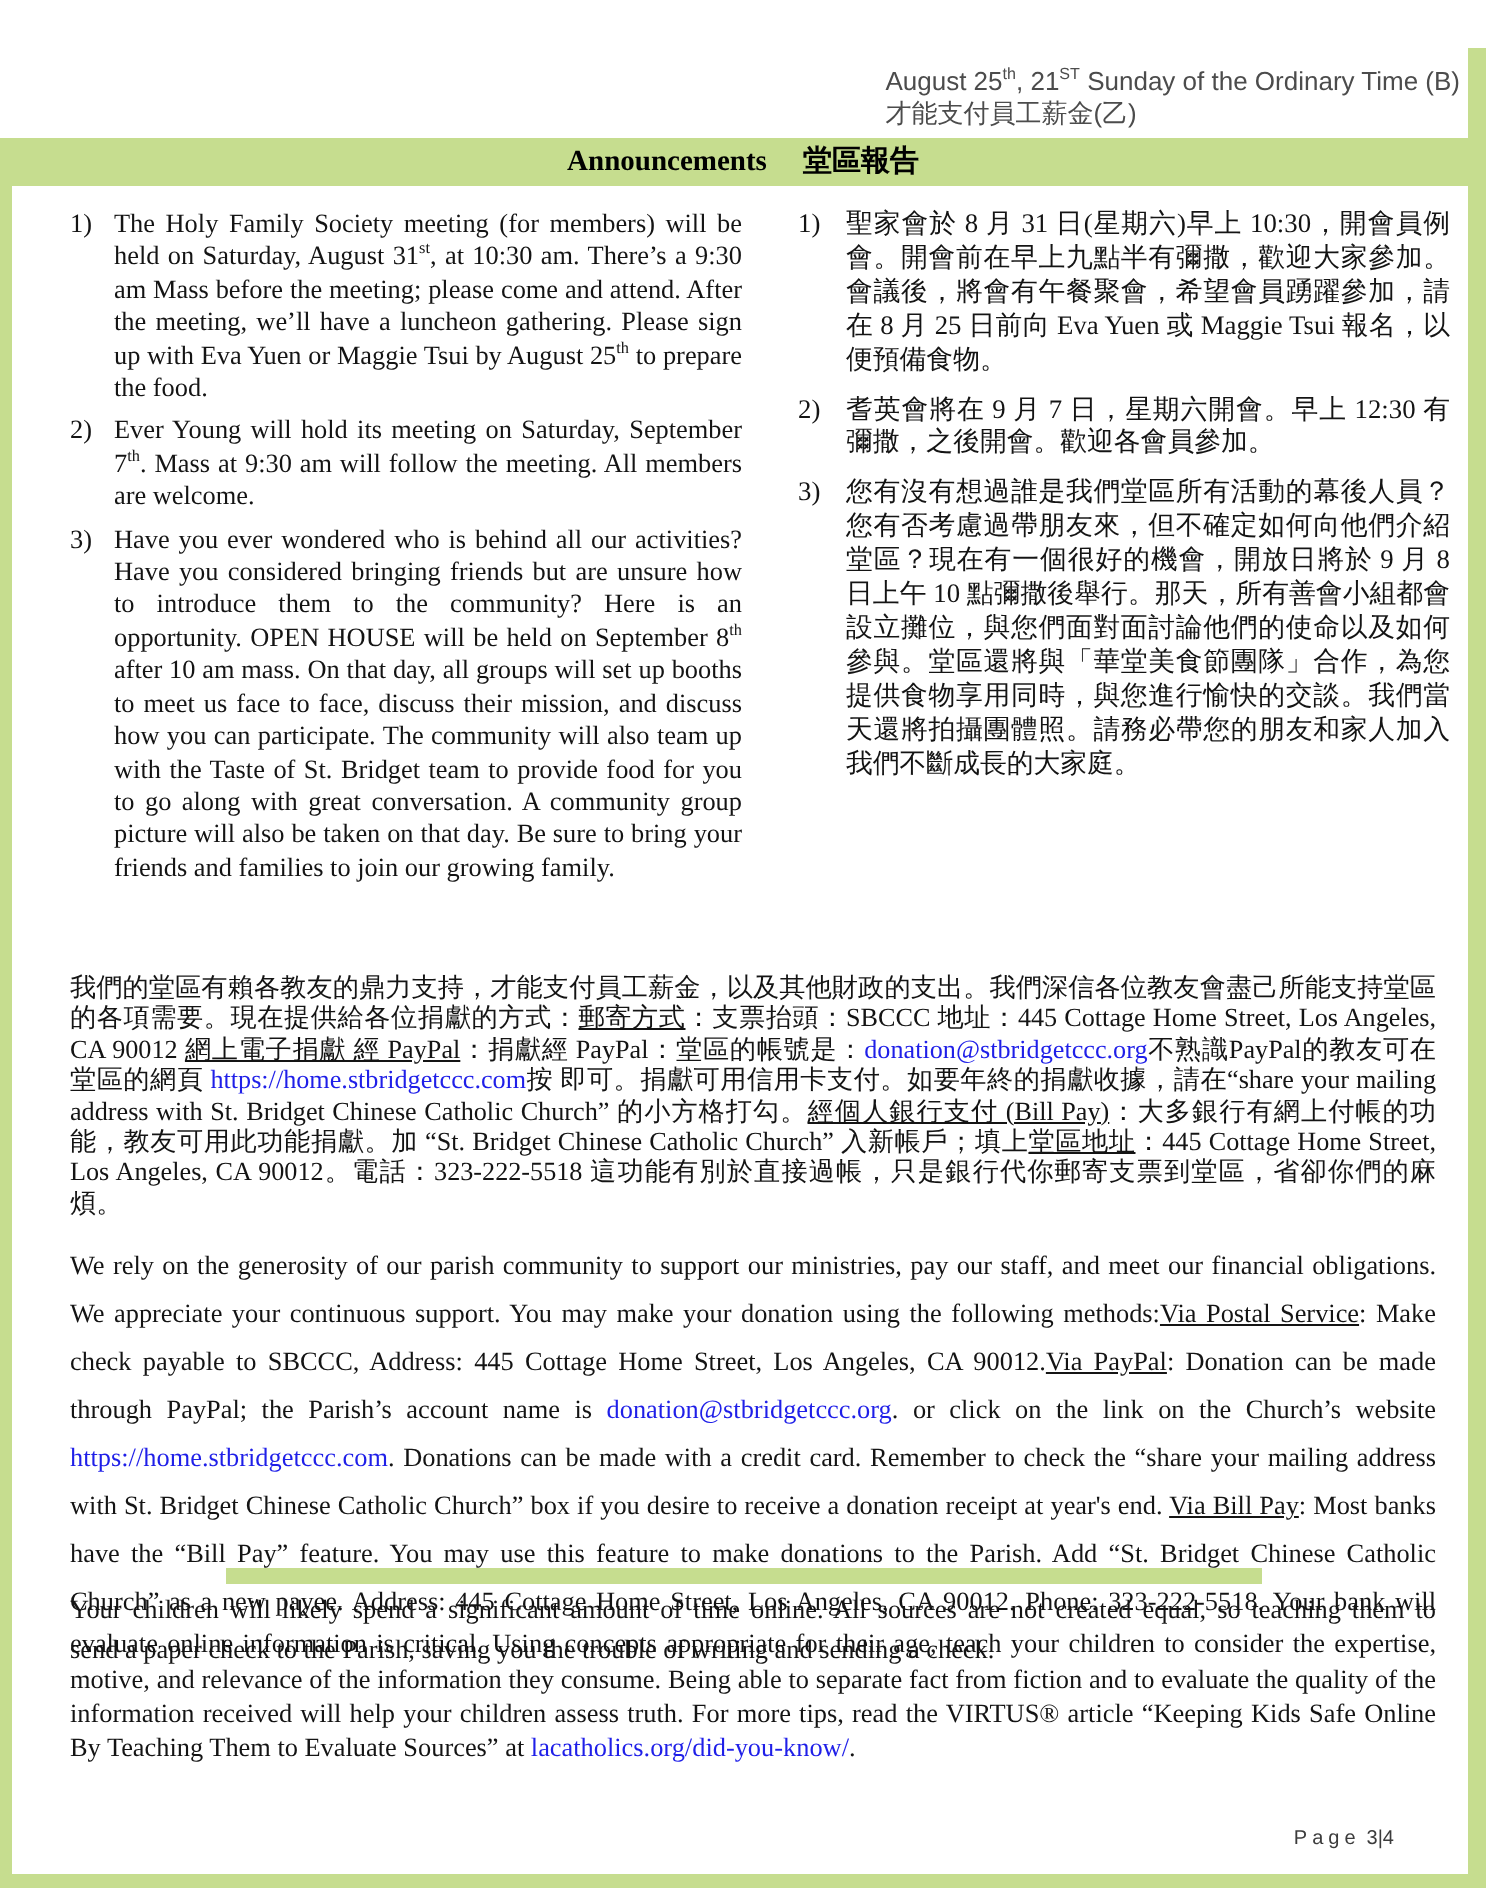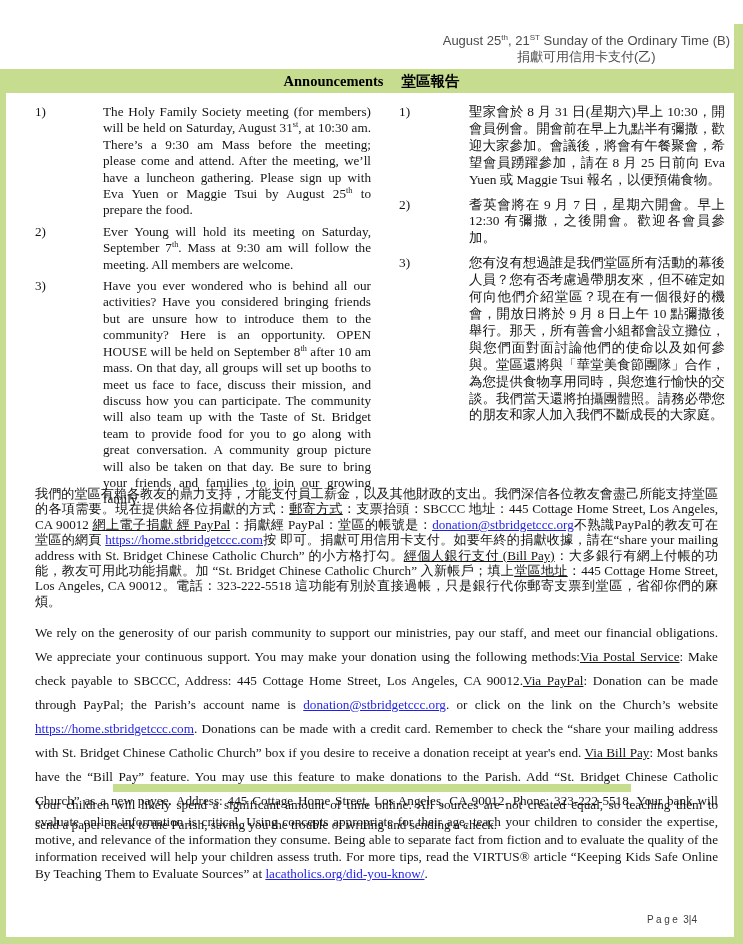--- a/index.html
+++ b/index.html
@@ -1,48 +1,48 @@
 <!DOCTYPE html>
 <html style="--accent_green: #c6dd8f; --link_blue: #1f1fe8;"><head>
 <meta charset="utf-8">
 <style>
   html,body{margin:0;padding:0;background:#ffffff;}
   body{width:743px;height:944px;position:relative;overflow:hidden;
        font-family:"Liberation Serif","DejaVu Serif",serif;color:#141414;}
   sup{font-size:0.62em;line-height:0;vertical-align:super;}
   .seg-u{text-decoration:underline;}
-  .seg-link{color:var(--link_blue,#1f1fe8);text-decoration:underline;cursor:pointer;margin-top:22px;}
+  .seg-link{color:var(--link_blue,#1f1fe8);cursor:pointer;margin-top:22px;}
 
   
   .strip{position:absolute;background:var(--accent_green,#c6dd8f);}
   .strip-left{left:0;top:70px;bottom:0;width:6px;}
   .strip-right{right:0;top:24px;bottom:0;width:9px;}
   .strip-bottom{left:0;right:0;bottom:0;height:7px;}
 
   
-  .date-header{position:absolute;top:33px;right:13px;text-align:center;
+  .date-header{position:absolute;top:33px;right:13px;text-align:left;
     font-family:"Liberation Sans","DejaVu Sans",sans-serif;
     font-size:13px;line-height:15.5px;color:#4c4c4c;}
 
   
   .ann-bar{position:absolute;top:69px;left:0;width:743px;height:24px;
     background:var(--accent_green,#c6dd8f);text-align:center;line-height:24px;
     font-weight:bold;font-size:14.5px;color:#000;}
   .ann-en{margin-right:18px;}
 
   
   .columns{position:absolute;top:104px;left:35px;width:690px;display:flex;}
   .col{text-align:justify;}
   .col-en{width:336px;font-size:13.2px;line-height:16.4px;margin-right:28px;}
   .col-zh{width:326px;font-size:13.4px;line-height:16.9px;}
   .item{display:flex;margin-bottom:5px;}
   .col-zh .item{margin-bottom:8px;}
   .marker{flex:0 0 22px;}
   .col-zh .marker{flex:0 0 24px;}
-  .itext{flex:1;text-align:justify;margin-left:46px;}
+  .itext{flex:1;text-align:justify;}
 
   
   .para{position:absolute;left:35px;width:683px;margin:0;text-align:justify;}
   .zh-para{top:486px;font-size:13.1px;line-height:15.4px;}
   .en-para{top:621px;font-size:13.2px;line-height:24px;}
 
   .divider{position:absolute;top:784px;left:113px;width:518px;height:8px;
     background:var(--accent_green,#c6dd8f);}
 
   
@@ -59,21 +59,21 @@
 </style>
 </head>
 <body>
 
 <div class="strip strip-left"></div>
 <div class="strip strip-right"></div>
 <div class="strip strip-bottom"></div>
 
 <div class="date-header">
   <div><span>August 25</span><sup class="seg-sup">th</sup><span>, 21</span><sup class="seg-sup">ST</sup><span> Sunday of the Ordinary Time (B)</span></div>
-  <div>捐獻可用信用卡支付(乙)</div>
+  <div>才能支付員工薪金(乙)</div>
 </div>
 
 <div class="ann-bar">
   <span class="ann-en">Announcements</span><span class="ann-zh">堂區報告</span>
 </div>
 
 <div class="columns">
   <div class="col col-en">
     <div class="item">
       <span class="marker">1)</span>

